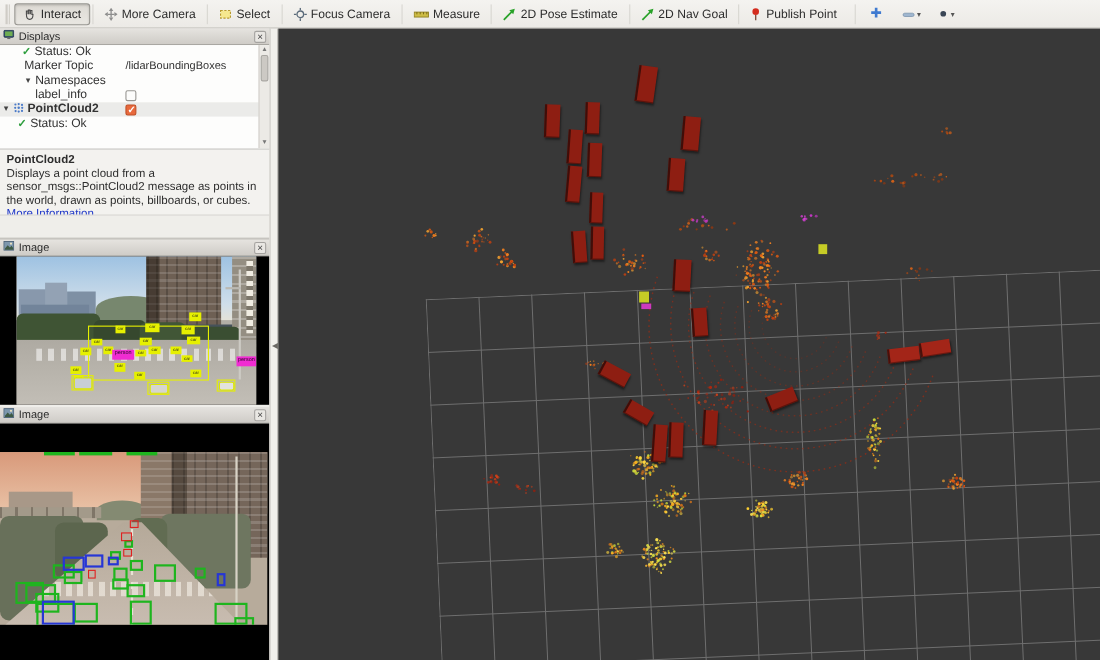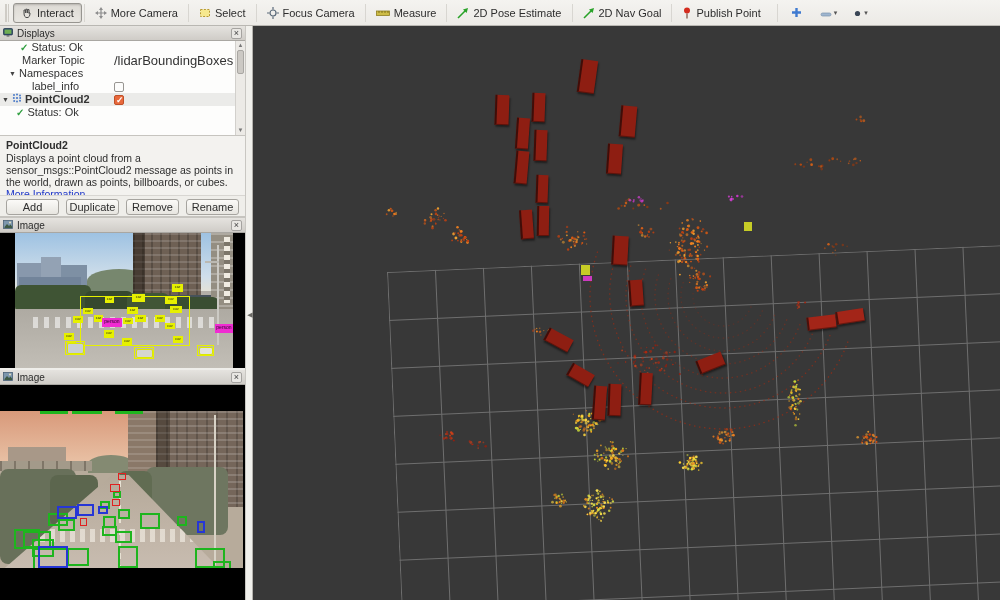--- a/index.html
+++ b/index.html
@@ -26,21 +26,21 @@
   .panel-head .spacer{flex:1;}
   .xbtn{width:11px;height:11px;border:1px solid #a5a3a0;border-radius:2px;background:#e9e7e3;color:#444;
     font-size:9px;line-height:9px;text-align:center;flex:none;}
 
   
   .displays{height:192px;flex:none;display:flex;flex-direction:column;border-bottom:2px solid #c6c4bf;}
   .tree{position:relative;height:95px;background:#fdfdfc;overflow:hidden;border-bottom:1px solid #c6c4bf;flex:none;}
   .trow{position:relative;height:13px;display:flex;align-items:center;font-size:11px;color:#333;line-height:13px;}
   .trow.hl{background:#ebebe9;}
   .tleft{display:flex;align-items:center;gap:3px;width:114px;flex:none;overflow:hidden;white-space:nowrap;}
-  .tval{font-size:13px;color:#333;white-space:nowrap;}
+  .tval{font-size:10px;color:#333;white-space:nowrap;}
   .chk{color:#2e9e3e;font-size:10px;font-weight:bold;}
   .exp{font-size:7px;color:#444;}
   .bold{font-weight:bold;}
   .cb{width:10px;height:10px;border:1px solid #989692;border-radius:2px;background:#fcfcfb;position:relative;flex:none;}
   .cb.checked{background:#e8693c;border-color:#bf5028;}
   .cb.checked::after{content:"✓";position:absolute;left:1px;top:-2px;color:#fff;font-size:9px;font-weight:bold;}
   .tscroll{position:absolute;right:0;top:0;bottom:0;width:10px;background:#eceae6;border-left:1px solid #d2d0cc;}
   .tthumb{position:absolute;right:1px;top:2px;width:7px;height:24px;background:#ccc9c4;border:1px solid #a9a7a3;border-radius:2px;}
   .tarrow{position:absolute;right:1px;width:7px;height:7px;font-size:6px;color:#777;text-align:center;line-height:7px;}
   .desc{height:60px;background:#f3f2ef;border-bottom:1px solid #d8d6d2;padding:3px 6px;font-size:10.5px;
@@ -226,21 +226,21 @@
               <span>Status: Ok</span>
             </span>
         </div>
         <div class="trow">
           <span class="tleft" style="padding-left:22px;">
               <span>Marker Topic</span>
             </span>
           <span class="tval">/lidarBoundingBoxes</span>
         </div>
         <div class="trow">
-          <span class="tleft" style="padding-left:9px;">
+          <span class="tleft" style="padding-left:22px;">
               <span class="exp">▼</span>
               <span>Namespaces</span>
             </span>
         </div>
         <div class="trow">
           <span class="tleft" style="padding-left:32px;">
               <span>label_info</span>
             </span>
           <span class="cb"></span>
         </div>
@@ -276,26 +276,20 @@
           <div class="tarrow" style="top:1px;">▲</div>
           <div class="tthumb" style="top:9px;"></div>
           <div class="tarrow" style="bottom:1px;">▼</div>
         </div>
       </div>
 
       <div class="desc">
         <b>PointCloud2</b><span>Displays a point cloud from a sensor_msgs::PointCloud2 message as points in the world, drawn as points, billboards, or cubes. </span><a href="#">More Information.</a>
       </div>
 
-      <div class="btnrow">
-        <div class="pbtn">Add</div>
-        <div class="pbtn">Duplicate</div>
-        <div class="pbtn">Remove</div>
-        <div class="pbtn">Rename</div>
-      </div>
     </section>
 
     <section class="imgpanel1">
       <div class="panel-head">
         <span>
           <svg width="10" height="9" viewBox="0 0 10 9">
               <rect x="0.5" y="0.5" width="9" height="8" fill="#7d97ad" stroke="#4a6076" stroke-width="0.8"></rect>
               <path d="M1.5 7 L4 4 L6 6 L7.5 4.5 L9 6.5 V8 H1.5 Z" fill="#3e5a44"></path>
               <circle cx="7" cy="2.5" r="1" fill="#e8e0c0"></circle>
             </svg>

